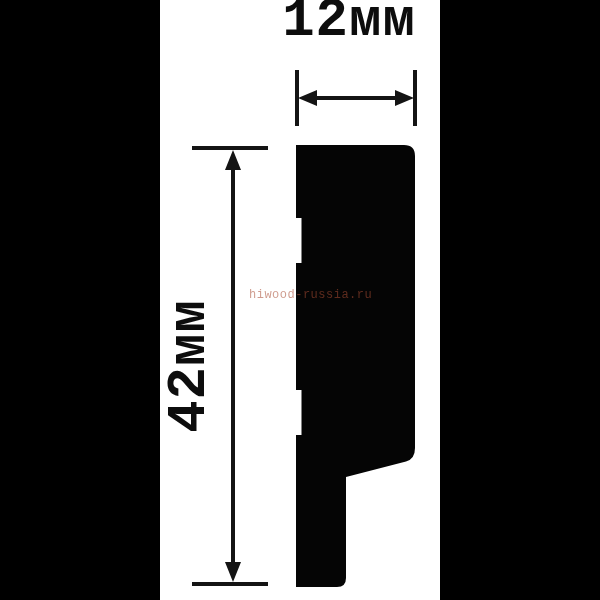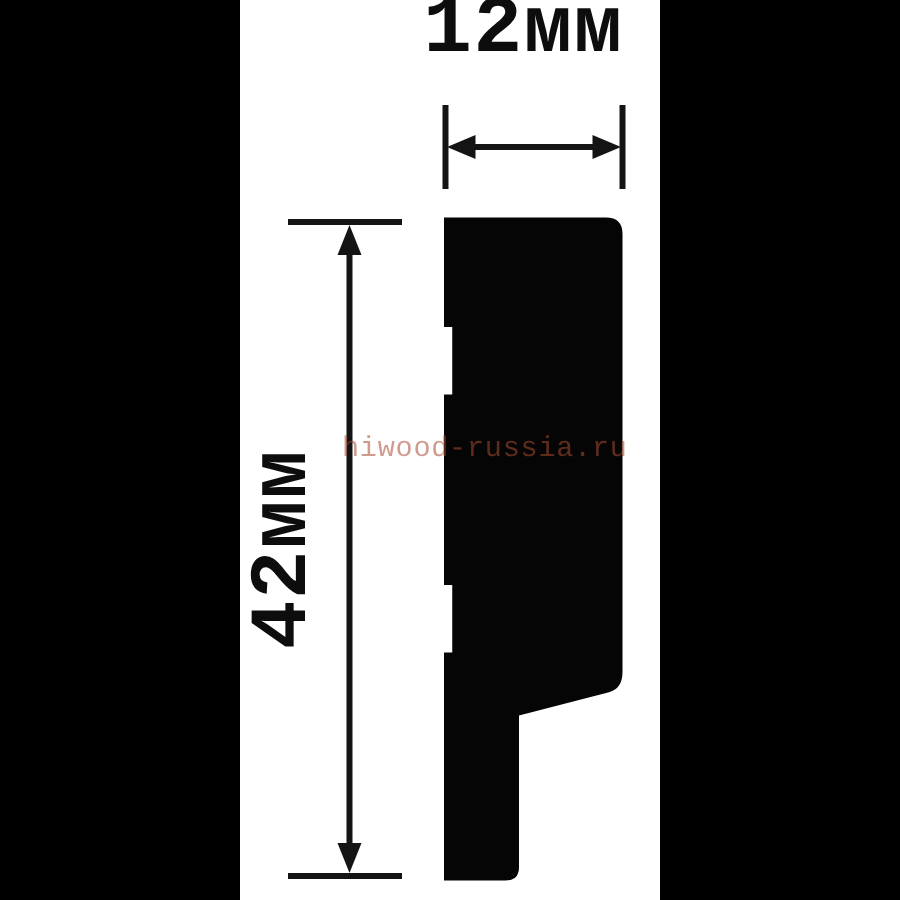--- a/index.html
+++ b/index.html
@@ -14,22 +14,22 @@
   .dim-label{
     position:absolute;font-weight:700;font-size:54px;line-height:1;
     letter-spacing:1px;white-space:nowrap;
   }
   .dim-label.top{left:349px;top:-6px;transform:translateX(-50%);}
   .dim-label.side{
     left:190px;top:366px;
     transform:translate(-50%,-50%) rotate(-90deg);
   }
   .watermark{
-    position:absolute;left:228px;top:289px;
-    font-size:19px;line-height:1.1;letter-spacing:.5px;
+    position:absolute;left:249px;top:289px;
+    font-size:12px;line-height:1.1;letter-spacing:.5px;
     opacity:.55;white-space:nowrap;z-index:5;
   }
 </style>
 </head>
 <body>
 
 <div class="stage" style="background: rgb(255, 255, 255);">
 
   <div class="bar left" style="background: rgb(0, 0, 0);"></div>
   <div class="bar right" style="background: rgb(0, 0, 0);"></div>

